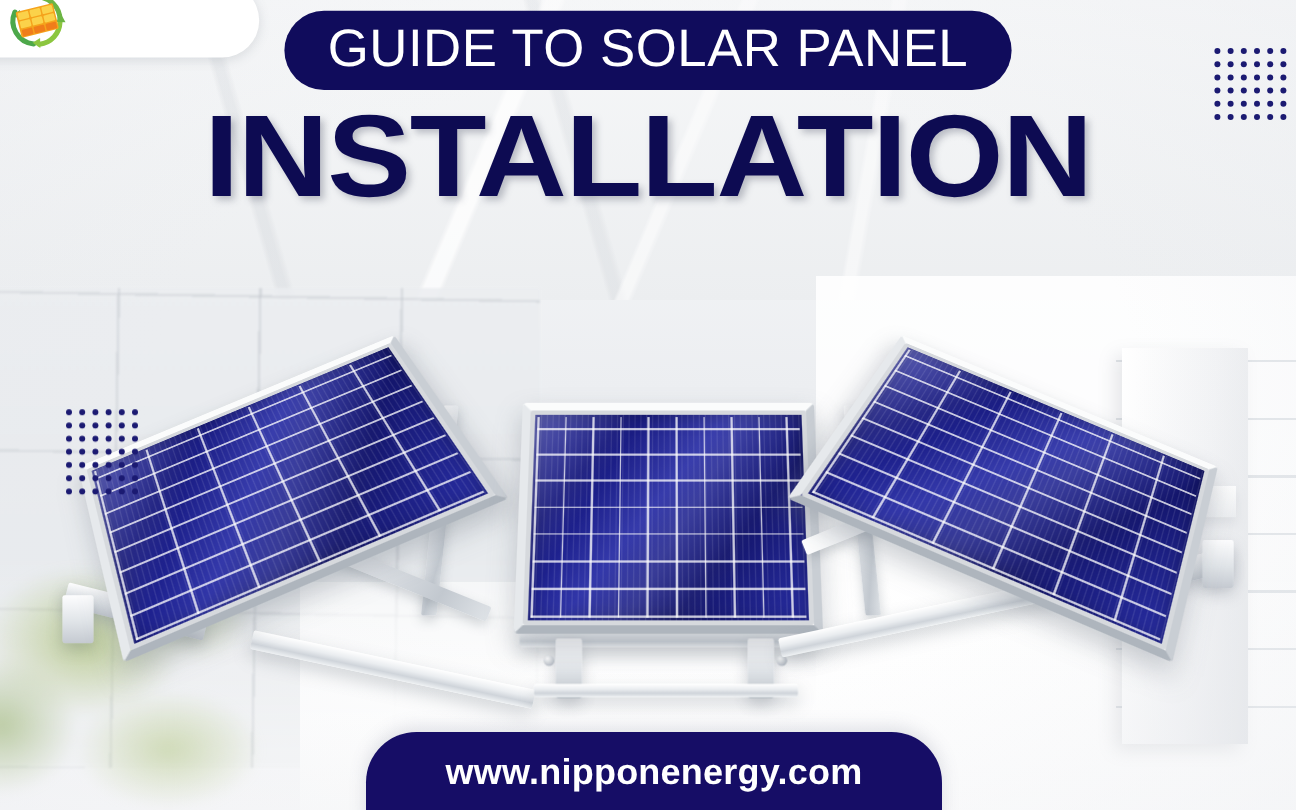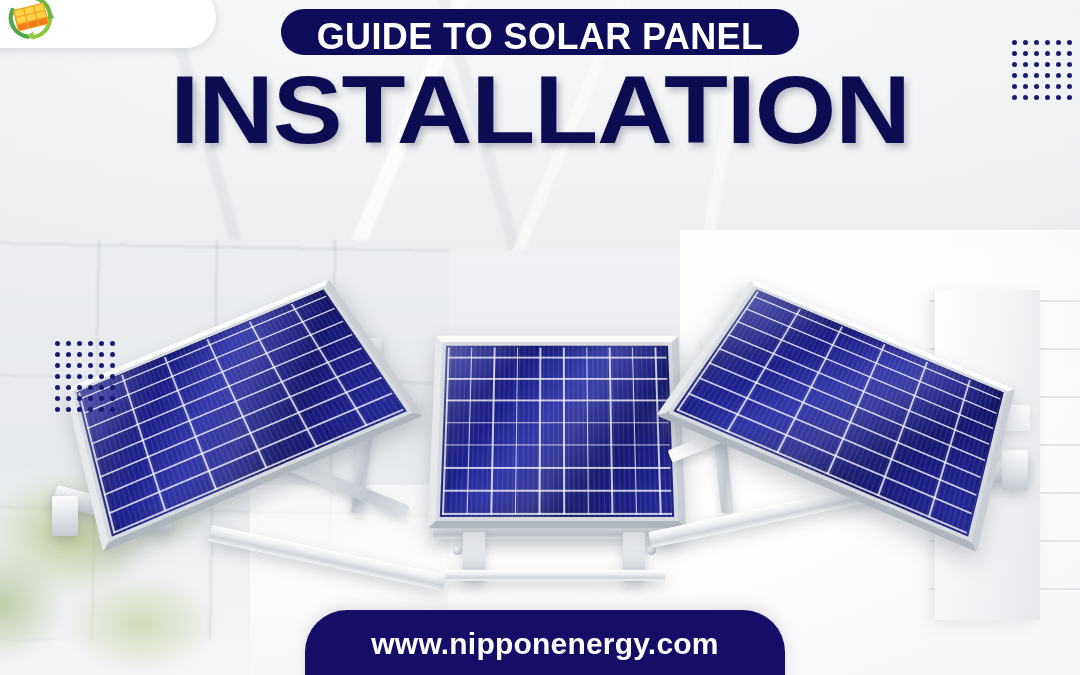--- a/index.html
+++ b/index.html
@@ -128,22 +128,22 @@
   .kicker {
     margin-top:27px;
     font-size:34px; font-weight:400; letter-spacing:1.2px;
     color:#16161b;
   }
   .pill {
     display:inline-block;
     margin-top:9px;
     background:#100c5c;
     color:#ffffff;
-    font-size:36px; font-weight:700; letter-spacing:.4px;
-    padding:10px 36px 0;
+    font-size:44px; font-weight:400; letter-spacing:.4px;
+    padding:10px 36px 12px;
     border-radius:34px;
     line-height:1;
   }
   .bigtitle {
     margin-top:4px;
     font-size:97px;
     font-weight:700;
     letter-spacing:-1px;
     color:#0d0b52;
     line-height:1.05;

